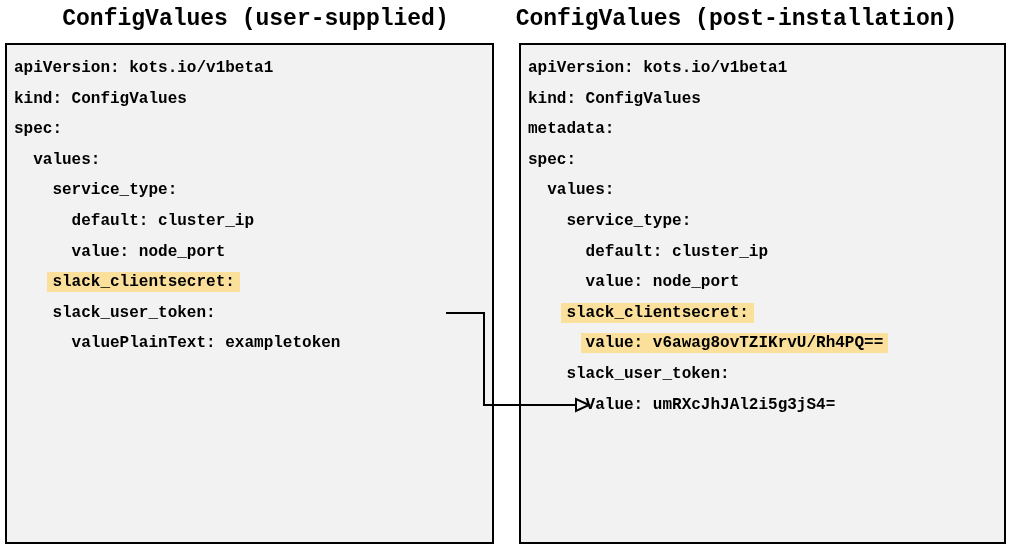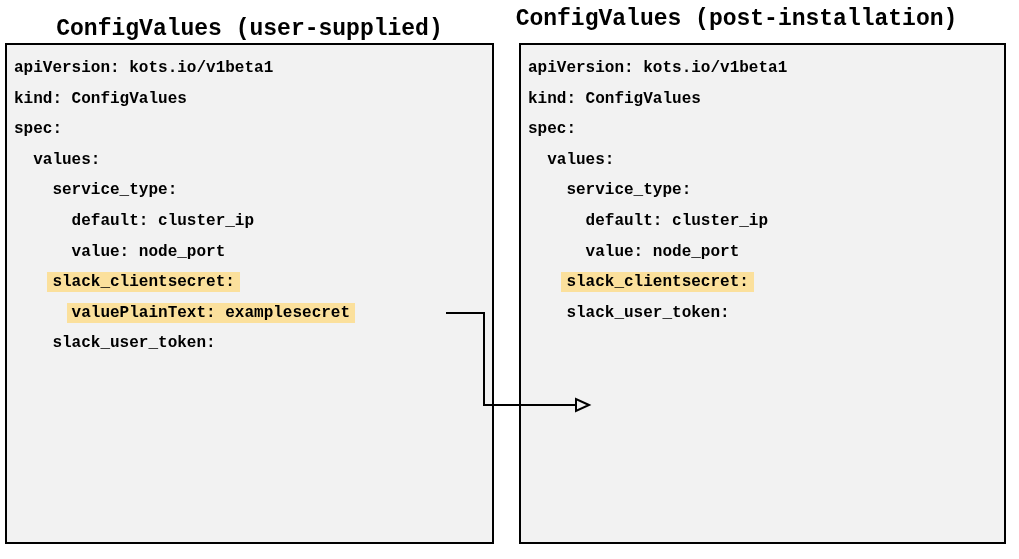--- a/index.html
+++ b/index.html
@@ -22,21 +22,21 @@
   .title {
     position: absolute;
     top: 4px;
     height: 30px;
     line-height: 30px;
     font-size: 23px;
     font-weight: bold;
     text-align: center;
     white-space: pre;
   }
-  #title-left  { left: 5px;   width: 489px; margin-top: 10px; }
+  #title-left  { left: 11px;   width: 489px; }
   #title-right { left: 493px; width: 487px; }
   .box {
     position: absolute;
     top: 43px;
     height: 501px;
     background: var(--box-bg);
     border: 2px solid var(--box-border);
   }
   #box-left  { left: 5px;   width: 489px; }
   #box-right { left: 519px; width: 487px; }
@@ -74,35 +74,38 @@
 <div class="box" id="box-left">
   <div class="code">
       <div class="code-line">apiVersion: kots.io/v1beta1</div>
       <div class="code-line">kind: ConfigValues</div>
       <div class="code-line">spec:</div>
       <div class="code-line">  values:</div>
       <div class="code-line">    service_type:</div>
       <div class="code-line">      default: cluster_ip</div>
       <div class="code-line">      value: node_port</div>
       <div class="code-line">    <span class="hl">slack_clientsecret:</span></div>
-      <div class="code-line">      <span class="hl">valuePlainText: examplesecret</span></div>
       <div class="code-line">    slack_user_token:</div>
+      <div class="code-line">      valuePlainText: exampletoken</div>
     </div>
 </div>
 
 <div class="box" id="box-right">
   <div class="code">
       <div class="code-line">apiVersion: kots.io/v1beta1</div>
       <div class="code-line">kind: ConfigValues</div>
+      <div class="code-line">metadata:</div>
       <div class="code-line">spec:</div>
       <div class="code-line">  values:</div>
       <div class="code-line">    service_type:</div>
       <div class="code-line">      default: cluster_ip</div>
       <div class="code-line">      value: node_port</div>
       <div class="code-line">    <span class="hl">slack_clientsecret:</span></div>
+      <div class="code-line">      <span class="hl">value: v6awag8ovTZIKrvU/Rh4PQ==</span></div>
       <div class="code-line">    slack_user_token:</div>
+      <div class="code-line">      Value: umRXcJhJAl2i5g3jS4=</div>
     </div>
 </div>
 
 <svg id="connector" viewBox="0 0 1019 559" xmlns="http://www.w3.org/2000/svg">
   <path d="M446,313 H484 V405 H576" fill="none" stroke="currentColor" stroke-width="2"></path>
   <polygon points="589,405 576,399 576,411" fill="none" stroke="currentColor" stroke-width="2" stroke-linejoin="miter"></polygon>
 </svg>
 
 </body></html>

